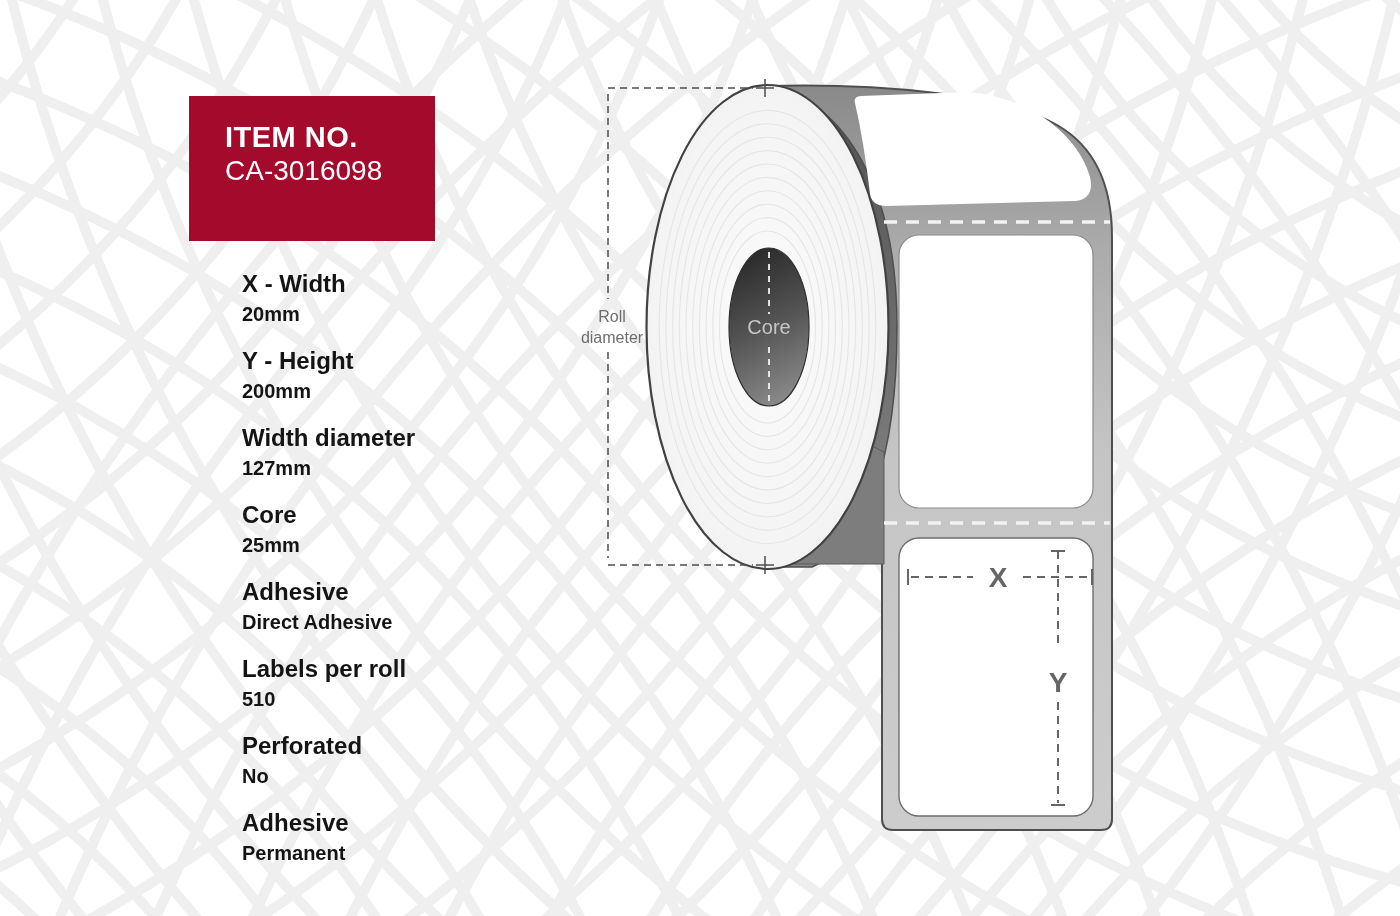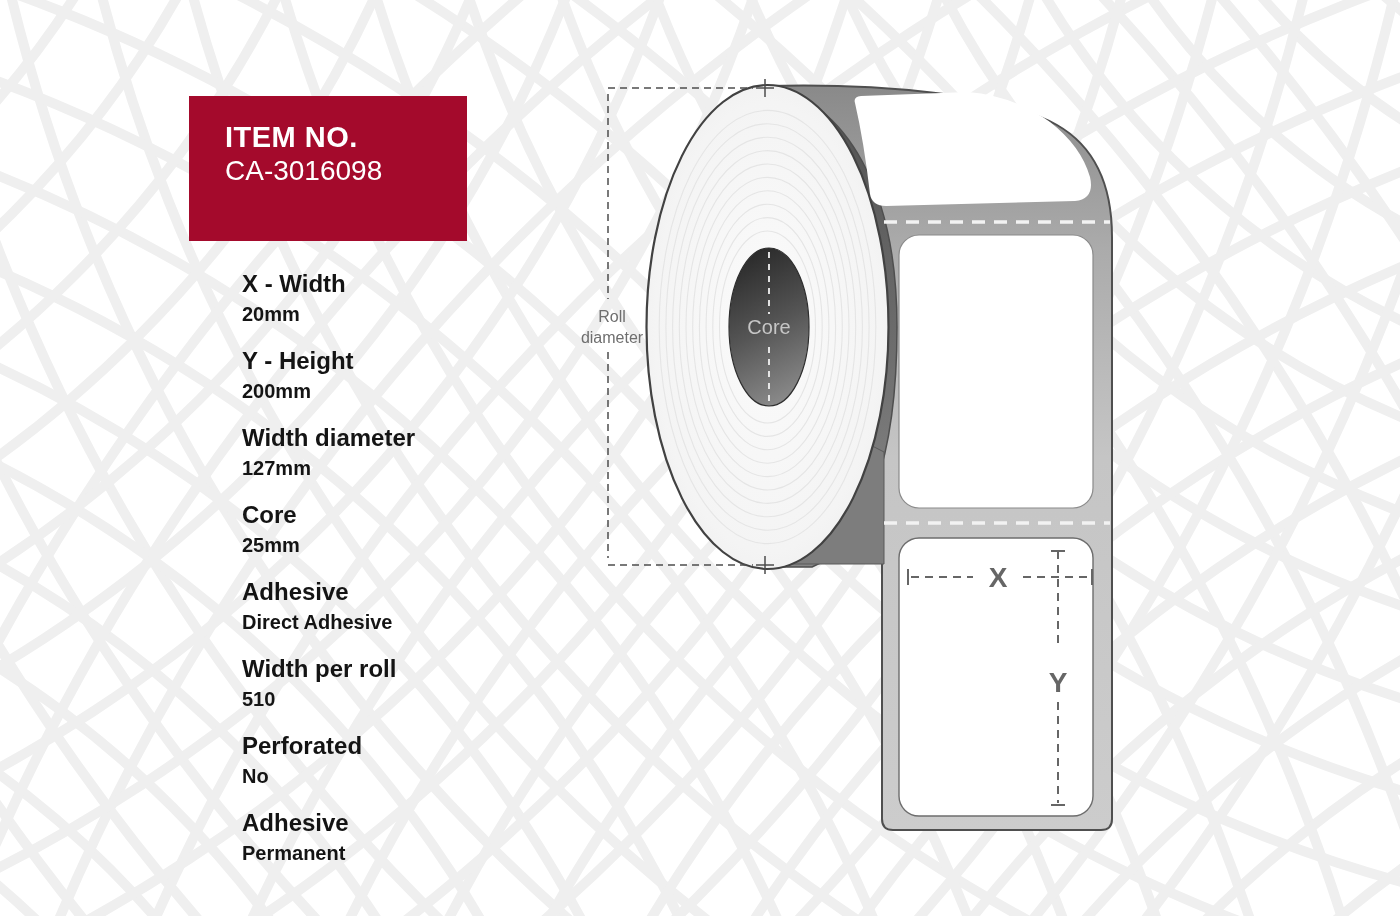--- a/index.html
+++ b/index.html
@@ -2,21 +2,21 @@
 <html><head>
 <meta charset="utf-8">
 <style>
   html,body{margin:0;padding:0;background:#ffffff;}
   .stage{
     position:relative;width:1400px;height:916px;background:#ffffff;
     overflow:hidden;font-family:"Liberation Sans",sans-serif;
   }
   .bg-waves{position:absolute;left:0;top:0;width:1400px;height:916px;}
   .item-box{
-    position:absolute;left:189px;top:96px;width:278px;height:145px;
+    position:absolute;left:189px;top:96px;width:246px;height:145px;
     background:#A40A2C;color:#ffffff;box-sizing:border-box;
     padding:24px 0 0 36px;
   }
   .item-label{font-size:29px;font-weight:700;letter-spacing:.5px;line-height:34px;}
   .item-number{font-size:28px;font-weight:400;line-height:34px;}
   .specs{position:absolute;left:242px;top:268px;width:260px;}
   .spec{margin-bottom:16px;}
   .spec-label{font-size:24px;font-weight:700;color:#141414;line-height:31px;}
   .spec-value{font-size:20px;font-weight:700;color:#141414;line-height:30px;}
   .roll-svg{position:absolute;left:555px;top:50px;}
@@ -140,21 +140,21 @@
     </div>
     <div class="spec">
       <div class="spec-label">Core</div>
       <div class="spec-value">25mm</div>
     </div>
     <div class="spec">
       <div class="spec-label">Adhesive</div>
       <div class="spec-value">Direct Adhesive</div>
     </div>
     <div class="spec">
-      <div class="spec-label">Width per roll</div>
+      <div class="spec-label">Labels per roll</div>
       <div class="spec-value">510</div>
     </div>
     <div class="spec">
       <div class="spec-label">Perforated</div>
       <div class="spec-value">No</div>
     </div>
     <div class="spec">
       <div class="spec-label">Adhesive</div>
       <div class="spec-value">Permanent</div>
     </div>

